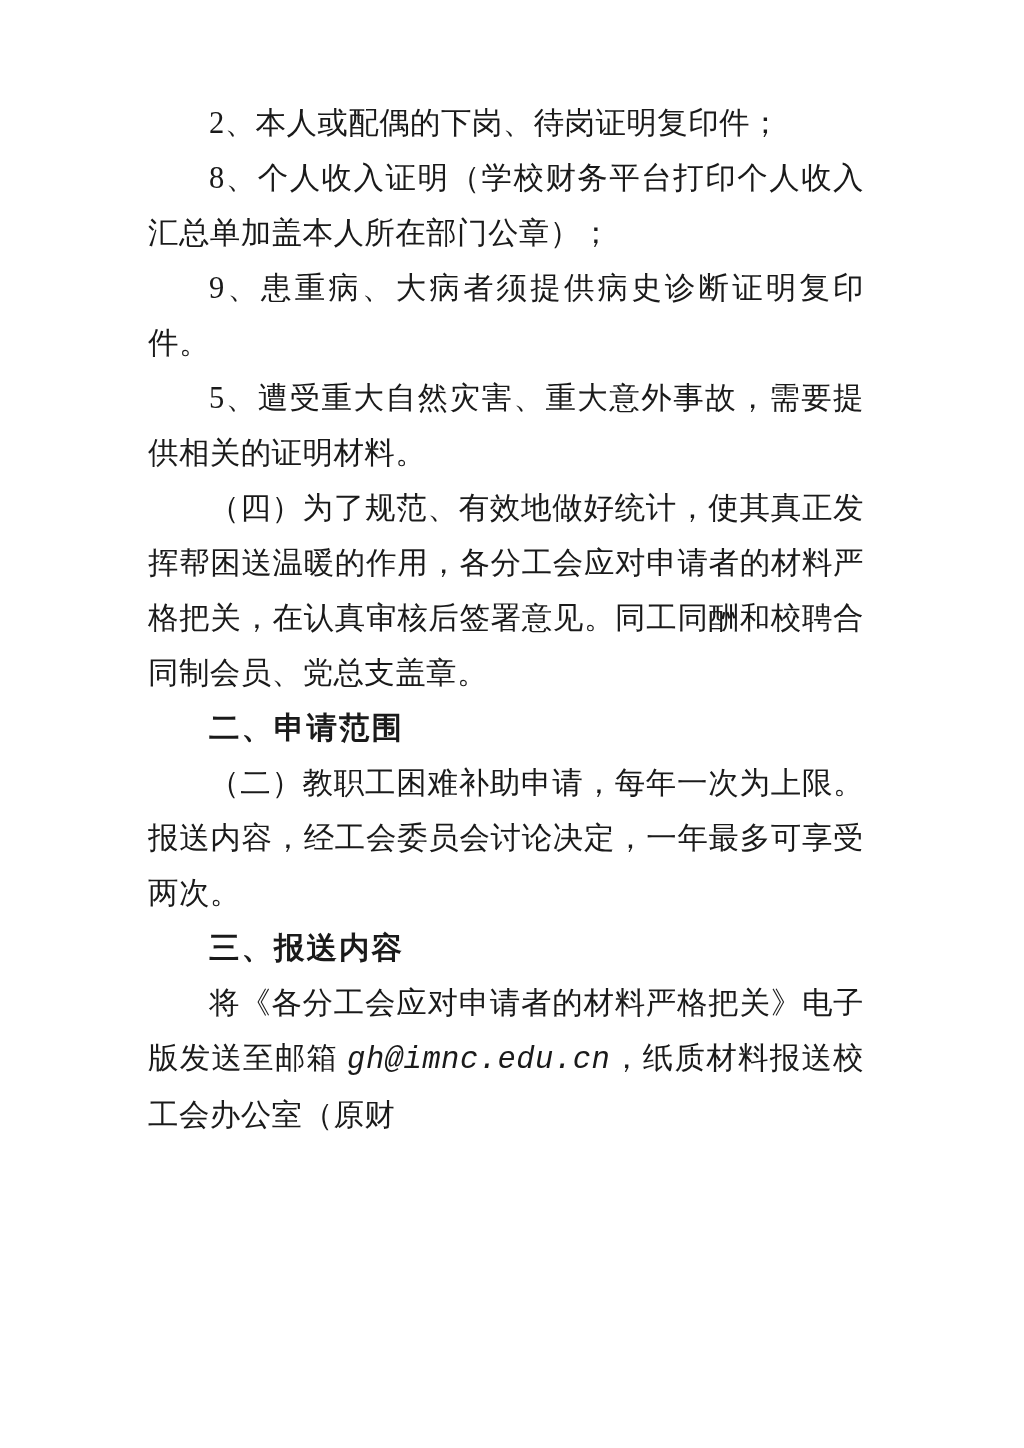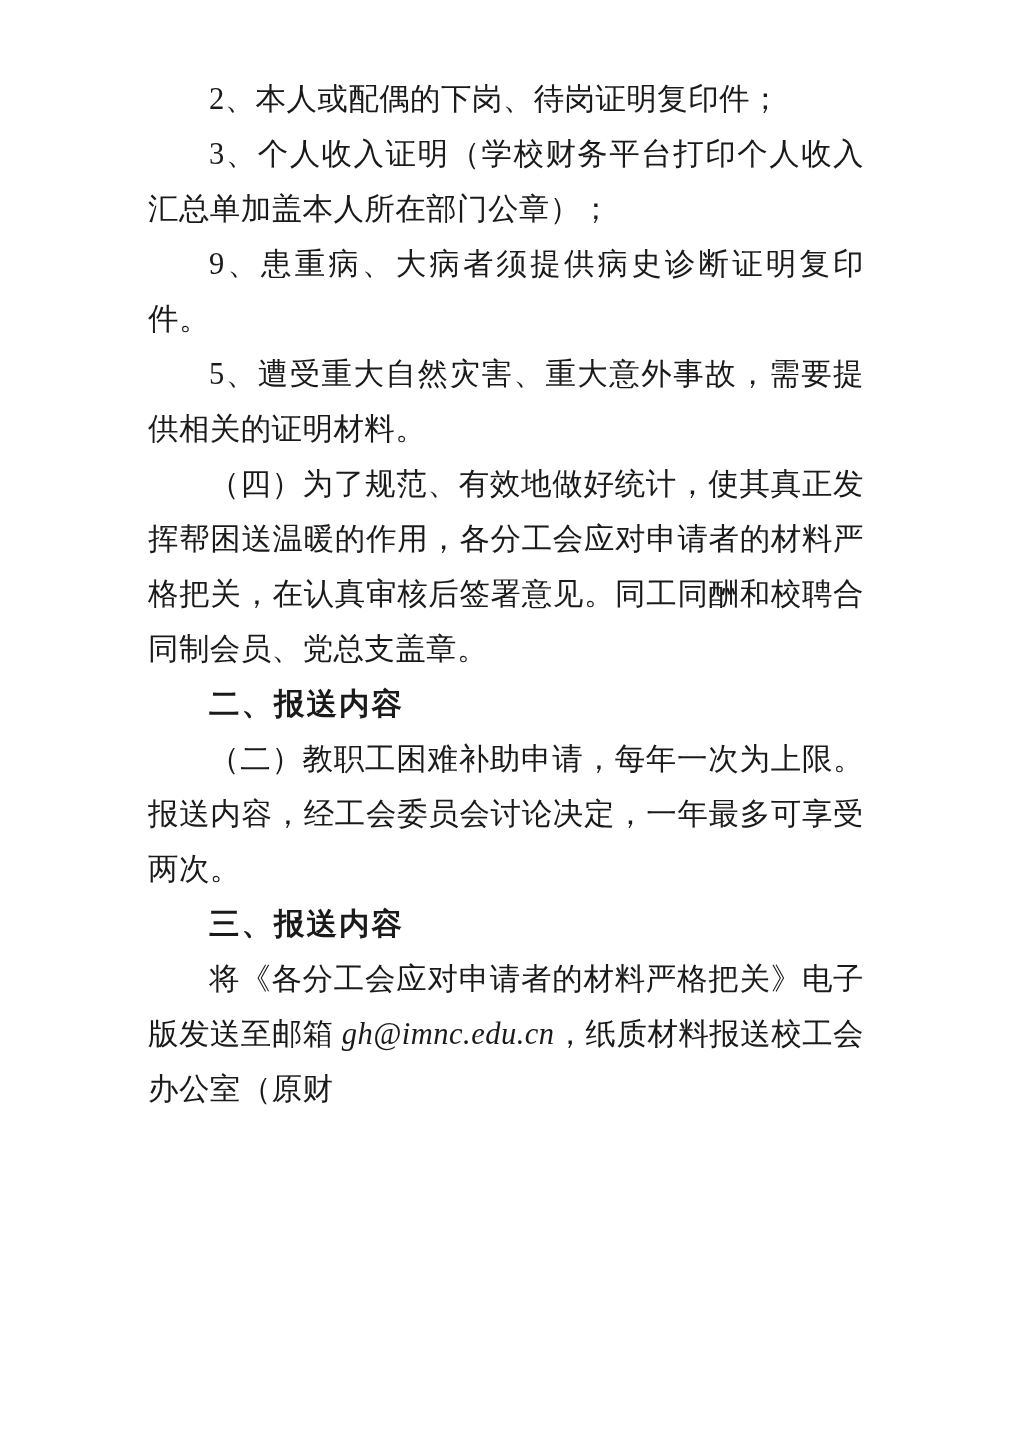--- a/index.html
+++ b/index.html
@@ -12,58 +12,58 @@
     background: #ffffff;
     font-family: "Liberation Serif", "DejaVu Serif", serif;
     color: #1a1a1a;
     overflow: hidden;
   }
   .page {
     position: relative;
     width: 1012px;
     height: 1448px;
     box-sizing: border-box;
-    padding: 72px 148px 60px 148px;
+    padding: 96px 148px 60px 148px;
   }
   .doc-body {
     font-size: 30.5px;
     line-height: 55px;
     letter-spacing: 0.4px;
     text-align: justify;
     text-justify: inter-ideograph;
   }
   .para {
     margin: 0;
     text-indent: 2em;
   }
   .heading {
     margin: 0;
     text-indent: 2em;
     font-weight: bold;
     letter-spacing: 2px;
   }
   .latin {
-    font-family: Liberation Serif, serif;
+    font-family: Liberation Mono, monospace;
     font-style: italic;
     letter-spacing: 0.5px;
   }
 </style>
 </head>
 <body>
 
 <div class="page">
   <div class="doc-body">
 
     <p class="para">2、本人或配偶的下岗、待岗证明复印件；</p>
-    <p class="para">3、个人收入证明（学校财务平台打印个人收入汇总单加盖本人所在部门公章）；</p>
+    <p class="para">8、个人收入证明（学校财务平台打印个人收入汇总单加盖本人所在部门公章）；</p>
     <p class="para">9、患重病、大病者须提供病史诊断证明复印件。</p>
     <p class="para">5、遭受重大自然灾害、重大意外事故，需要提供相关的证明材料。</p>
     <p class="para">（四）为了规范、有效地做好统计，使其真正发挥帮困送温暖的作用，各分工会应对申请者的材料严格把关，在认真审核后签署意见。同工同酬和校聘合同制会员、党总支盖章。</p>
 
-    <p class="heading">二、报送内容</p>
+    <p class="heading">二、申请范围</p>
 
     <p class="para">（二）教职工困难补助申请，每年一次为上限。报送内容，经工会委员会讨论决定，一年最多可享受两次。</p>
 
     <p class="heading">三、报送内容</p>
 
     <p class="para">
       <span>将《各分工会应对申请者的材料严格把关》电子版发送至邮箱 </span><span class="latin">gh@imnc.edu.cn</span><span>，纸质材料报送校工会办公室（原财</span>
     </p>
 
   </div>

